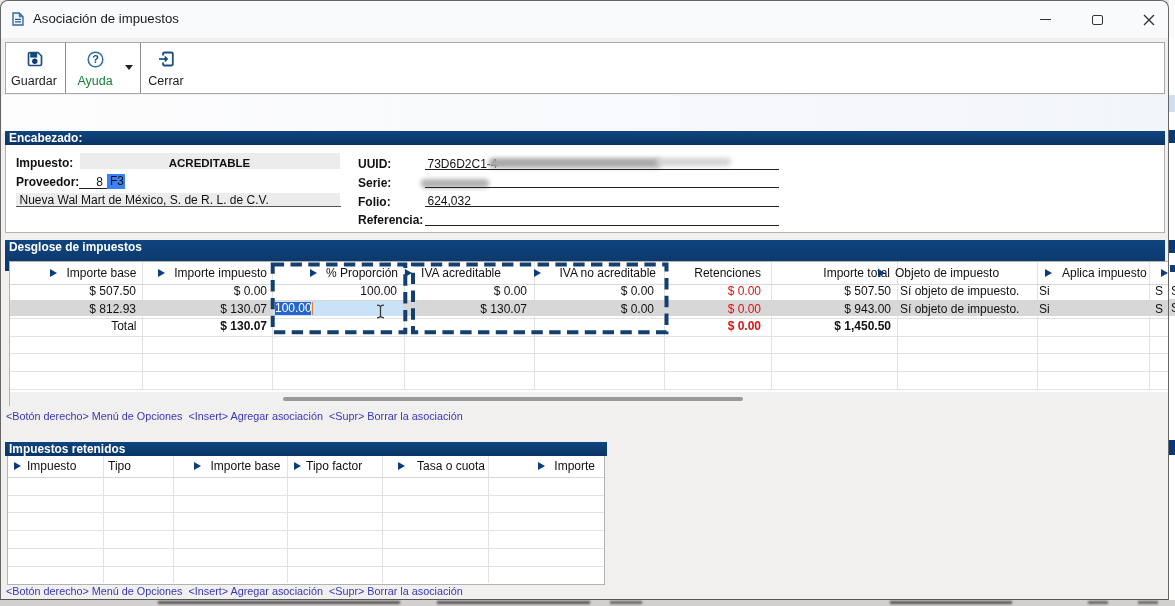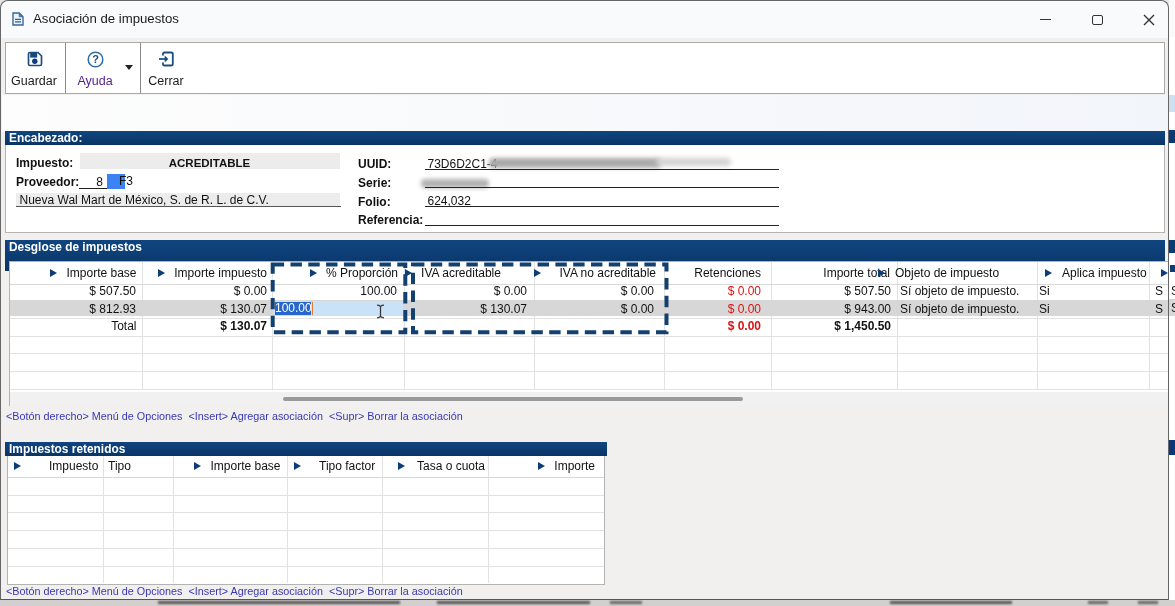--- a/index.html
+++ b/index.html
@@ -66,41 +66,41 @@
     <path d="M1.5 3 Q1.5 1.5 3 1.5 H11 L14.5 5 V13 Q14.5 14.5 13 14.5 H3 Q1.5 14.5 1.5 13 Z" fill="none" stroke="#1d4e7e" stroke-width="1.7"></path>
     <rect x="3.2" y="1.8" width="7" height="4.8" fill="#134a7c"></rect>
     <circle cx="7.8" cy="10.3" r="2.7" fill="#0d3d79"></circle>
   </svg>
   <div class="abs" style="left:0px;top:72.5px;width:66px;text-align:center;font-size:12.5px;color:#1b1b1b">Guardar</div>
 
   <svg class="abs" style="left:86px;top:50px" width="17" height="17" viewBox="0 0 17 17">
     <circle cx="8.5" cy="8.5" r="7.3" fill="none" stroke="#2e6da4" stroke-width="1.5"></circle>
     <text x="8.5" y="12.2" font-size="11" font-weight="bold" fill="#24486e" text-anchor="middle" font-family="Liberation Sans">?</text>
   </svg>
-  <div class="abs" style="left:61px;top:72.5px;width:66px;text-align:center;font-size:12.5px;color:#4c1d95">Ayuda</div>
+  <div class="abs" style="left:61px;top:72.5px;width:66px;text-align:center;font-size:12.5px;color:#15803d">Ayuda</div>
   <div class="abs" style="left:124px;top:64px;width:0;height:0;border-left:4.5px solid transparent;border-right:4.5px solid transparent;border-top:5.5px solid #222"></div>
 
   <svg class="abs" style="left:157px;top:50px" width="17" height="16" viewBox="0 0 17 16">
     <path d="M5 4.5 V3 Q5 1.5 6.5 1.5 H13 Q14.8 1.5 14.8 3 V13 Q14.8 14.5 13 14.5 H6.5 Q5 14.5 5 13 V11.5" fill="none" stroke="#1d4e7e" stroke-width="1.8"></path>
     <path d="M1 8 H8" stroke="#2e6da4" stroke-width="1.8"></path>
     <path d="M6.7 4.6 L10.3 8 L6.7 11.4 Z" fill="#134a7c"></path>
   </svg>
   <div class="abs" style="left:132px;top:72.5px;width:66px;text-align:center;font-size:12.5px;color:#1b1b1b">Cerrar</div>
 
   <div class="abs" style="left:1px;top:94px;width:1166px;height:37px;background:linear-gradient(90deg,#fdfdfd,#f2f5fa)"></div>
 
   <div class="abs" style="left:4px;top:130px;width:1160px;height:102px;background:#fff;border:1px solid #b3b3b3;border-top:none"></div>
   <div class="abs navybar" style="left:4px;top:129.7px;width:1160px;height:14.1px;line-height:14.5px">Encabezado:</div>
   <div class="abs lbl" style="left:15px;top:155px">Impuesto:</div>
   <div class="abs" style="left:78.5px;top:152px;width:260px;height:16px;background:#ececec"></div>
   <div class="abs" style="left:78.5px;top:155.5px;width:260px;text-align:center;font-weight:bold;font-size:11.5px;color:#111">ACREDITABLE</div>
   <div class="abs lbl" style="left:15px;top:174px">Proveedor:</div>
   <div class="abs" style="left:78px;top:186.5px;width:28px;height:1px;background:#222"></div>
   <div class="abs val" style="left:78px;top:174px;width:24px;text-align:right">8</div>
-  <div class="abs" style="left:106px;top:172.5px;width:17.5px;height:15px;background:#3b82f6;font-size:12px;color:#111;padding-left:12px">F3</div>
+  <div class="abs" style="left:106px;top:172.5px;width:17.5px;height:15px;background:#3b82f6;font-size:12px;color:#111;padding-left:3px">F3</div>
   <div class="abs" style="left:15px;top:192px;width:324px;height:13px;background:#ececec"></div>
   <div class="abs val" style="left:18.5px;top:192px">Nueva Wal Mart de México, S. de R. L. de C.V.</div>
   <div class="abs" style="left:14.5px;top:205px;width:325px;height:1.4px;background:#555"></div>
 
   <div class="abs lbl" style="left:357px;top:156px">UUID:</div>
   <div class="abs lbl" style="left:357px;top:175px">Serie:</div>
   <div class="abs lbl" style="left:357px;top:193.5px">Folio:</div>
   <div class="abs lbl" style="left:357px;top:212px">Referencia:</div>
   <div class="abs val" style="left:426.5px;top:155.5px">73D6D2C1-4</div>
   <div class="abs" style="left:488px;top:157px;width:172px;height:9.5px;background:#a9a9a9;filter:blur(2px);border-radius:4px"></div>
@@ -216,32 +216,32 @@
   <div class="gridv" style="left:374px;top:0;height:127px"></div>
   <div class="gridv" style="left:480px;top:0;height:127px"></div>
   <div class="gridh" style="left:0;top:21.5px;width:596px;background:#d8d8d8"></div>
   <div class="gridh" style="left:0;top:39.2px;width:596px;background:#e2e2e2"></div>
   <div class="gridh" style="left:0;top:56.9px;width:596px;background:#e2e2e2"></div>
   <div class="gridh" style="left:0;top:74.6px;width:596px;background:#e2e2e2"></div>
   <div class="gridh" style="left:0;top:92.3px;width:596px;background:#e2e2e2"></div>
   <div class="gridh" style="left:0;top:110px;width:596px;background:#e2e2e2"></div>
   <div class="hl" style="left:0px;top:0;width:94.5px;height:20px;padding-left:6px">
         <span class="tri"></span>
-        <span style="margin-left:28px">Impuesto</span>
+        <span style="margin-left:6px">Impuesto</span>
       </div>
   <div class="hl" style="left:94.5px;top:0;width:70px;height:20px;padding-left:5.5px">
         <span>Tipo</span>
       </div>
   <div class="hl" style="left:164.5px;top:0;width:114px;height:20px;justify-content:flex-end;padding-right:6px">
         <span class="tri"></span>
         <span style="margin-left:9px">Importe base</span>
       </div>
   <div class="hl" style="left:278.5px;top:0;width:95.5px;height:20px;padding-left:7.5px">
         <span class="tri"></span>
-        <span style="margin-left:18px">Tipo factor</span>
+        <span style="margin-left:5px">Tipo factor</span>
       </div>
   <div class="hl" style="left:374px;top:0;width:106px;height:20px;padding-left:16px">
         <span class="tri"></span>
         <span style="margin-left:12px">Tasa o cuota</span>
       </div>
   <div class="hl" style="left:480px;top:0;width:116px;height:20px;justify-content:flex-end;padding-right:9px">
         <span class="tri"></span>
         <span style="margin-left:9px">Importe</span>
       </div>
   </div>

